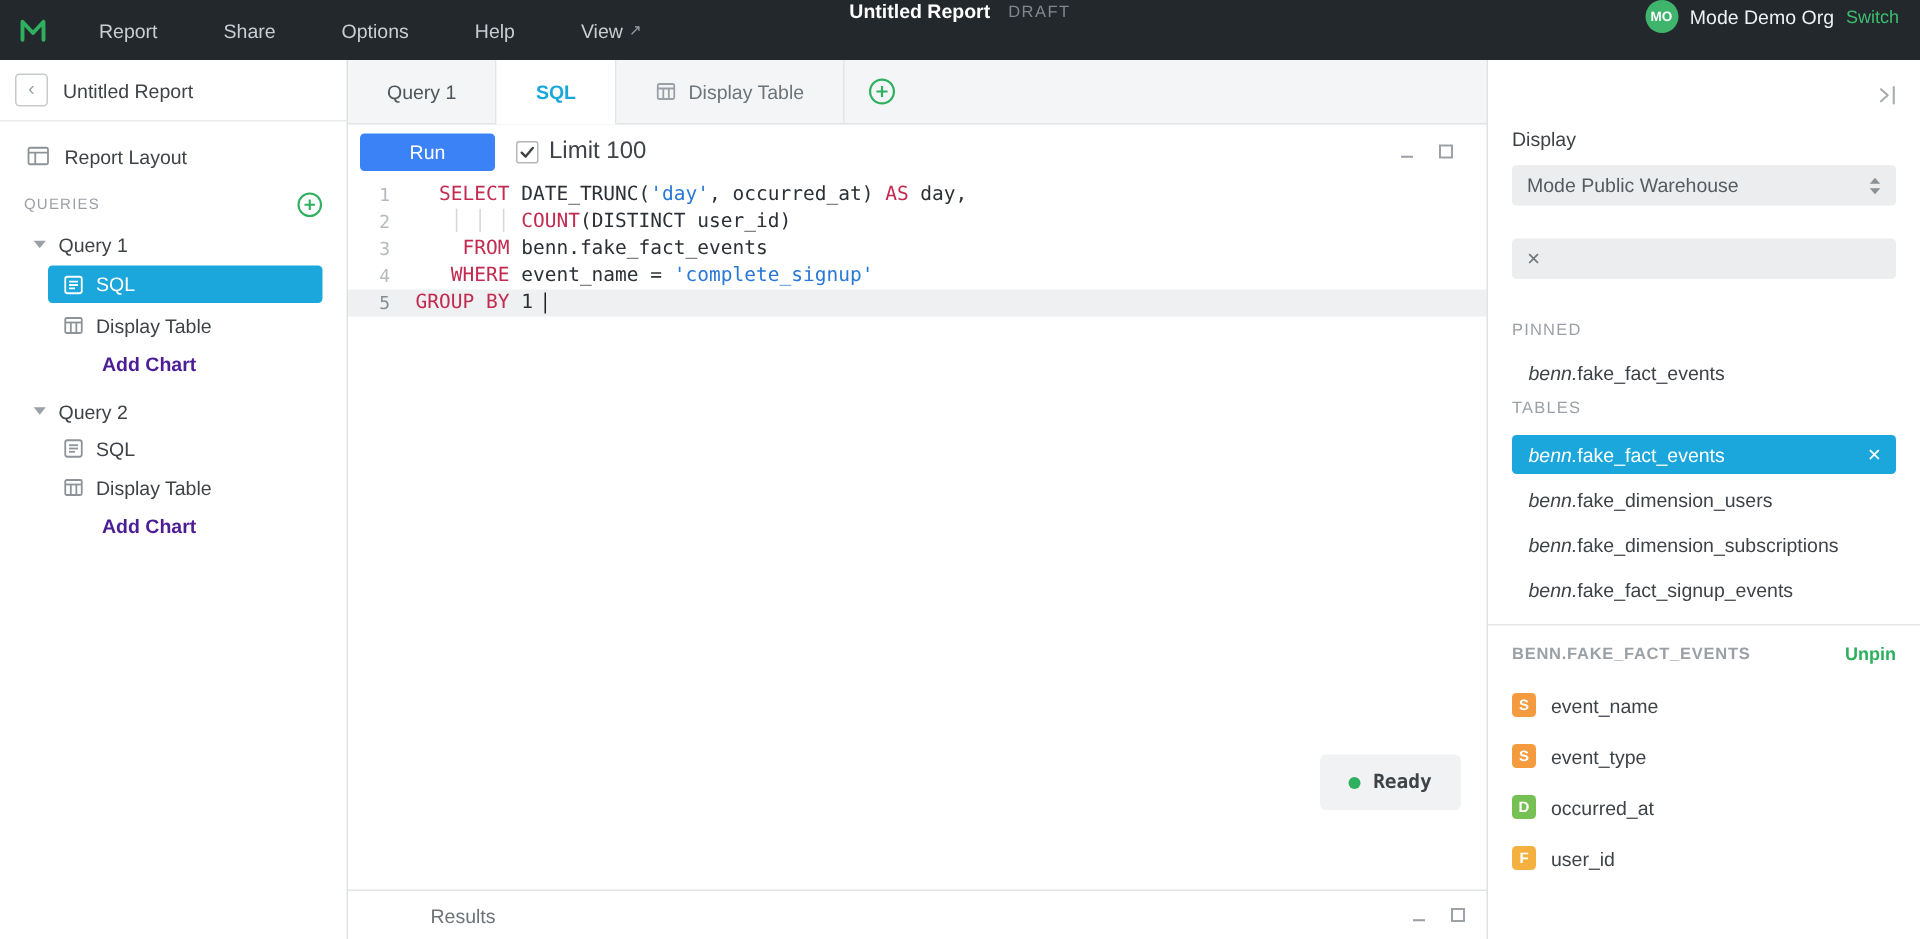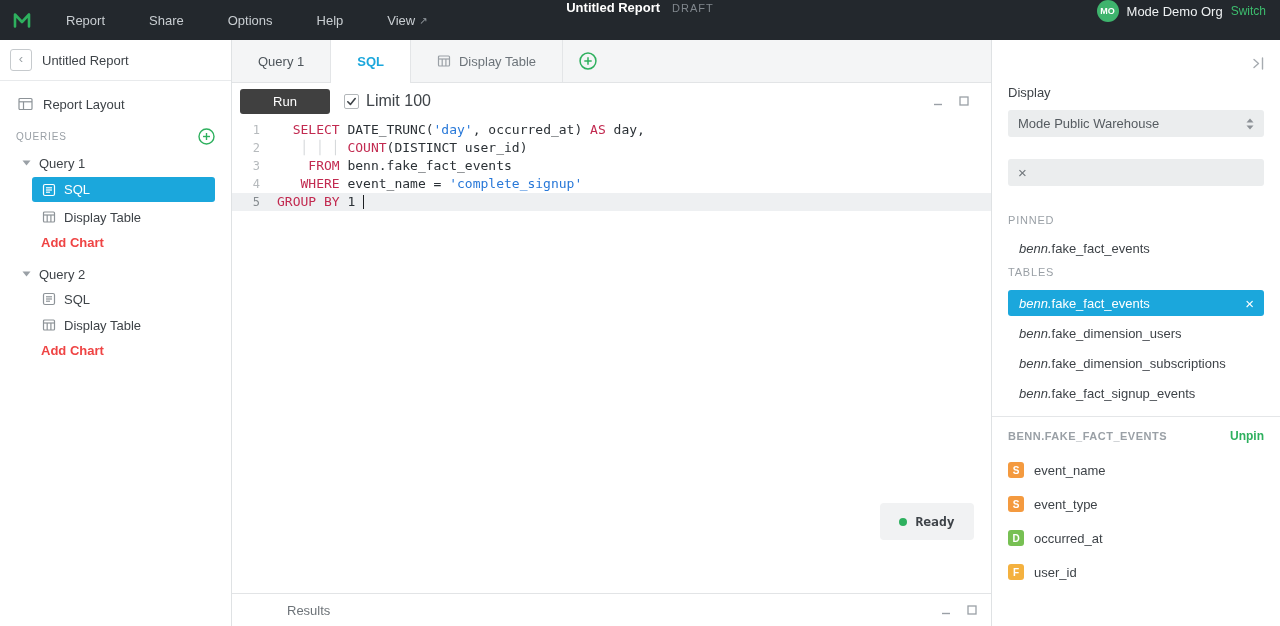--- a/index.html
+++ b/index.html
@@ -32,33 +32,33 @@
   .report-layout{height:26px;padding-left:18px;gap:10px;}
   .icon-gray{color:#8d9398;display:flex;}
   .section-row{margin-top:8px;height:22px;display:flex;align-items:center;justify-content:space-between;padding:0 16px;}
   .section-label{font-size:10px;color:#9aa0a6;letter-spacing:.8px;}
   .plus-icon{color:#2eb05e;display:flex;cursor:pointer;}
   .query-row{height:24px;padding-left:22px;gap:8px;margin-top:4px;}
   .chev{display:flex;color:#9aa0a6;}
   .tree-item{height:26px;margin-left:32px;margin-right:16px;padding-left:10px;gap:8px;border-radius:3px;}
   .tree-item.selected{background:#1ba7dc;color:#fff;height:25px;margin-top:2px;margin-bottom:2px;}
   .tree-item.selected .icon-gray{color:#fff;}
-  .add-chart{height:24px;margin-left:41px;color:#ef4444;font-weight:bold;font-size:13px;display:flex;align-items:center;cursor:pointer;}
+  .add-chart{height:24px;margin-left:68px;color:#4c1d95;font-weight:bold;font-size:13px;display:flex;align-items:center;cursor:pointer;}
 
   
   .main{position:absolute;top:40px;left:232px;right:288px;bottom:0;display:flex;flex-direction:column;background:#fff;}
   .tabbar{height:42px;background:#f4f5f6;border-bottom:1px solid #e2e4e6;display:flex;align-items:stretch;flex:0 0 auto;}
   .tab{display:flex;align-items:center;padding:0 26px;font-size:13px;color:#6d747a;border-right:1px solid #e3e5e7;cursor:pointer;gap:8px;}
   .tab.first{color:#4e555b;}
   .tab.active{background:#fff;color:#1ba7dc;font-weight:bold;margin-bottom:-1px;border-left:none;}
   .tab .icon-gray{color:#9aa0a6;}
   .tab-plus{display:flex;align-items:center;margin-left:16px;}
 
   .toolbar{height:36px;display:flex;align-items:center;padding:0 8px;flex:0 0 auto;}
-  .run-btn{width:90px;height:25px;background:#404040;color:#fff;font-size:13px;border:none;border-radius:3px;cursor:pointer;
+  .run-btn{width:90px;height:25px;background:#3b82f6;color:#fff;font-size:13px;border:none;border-radius:3px;cursor:pointer;
     display:flex;align-items:center;justify-content:center;font-family:inherit;}
   .limit-group{display:flex;align-items:center;gap:7px;margin-left:14px;cursor:pointer;}
   .checkbox{width:13px;height:13px;border:1px solid #b3b7ba;border-radius:2px;background:#fff;display:flex;align-items:center;justify-content:center;}
   .limit-label{font-size:16px;color:#3e4348;}
   .win-icons{margin-left:auto;display:flex;gap:14px;padding-right:14px;}
   .win-icon{color:#9aa0a6;display:flex;cursor:pointer;}
 
   .code-area{flex:1 1 auto;position:relative;font-family:"DejaVu Sans Mono",monospace;font-size:13px;line-height:18px;padding-top:2px;overflow:hidden;}
   .code-line{display:flex;height:18px;}
   .code-line.active{background:#eef0f2;}

